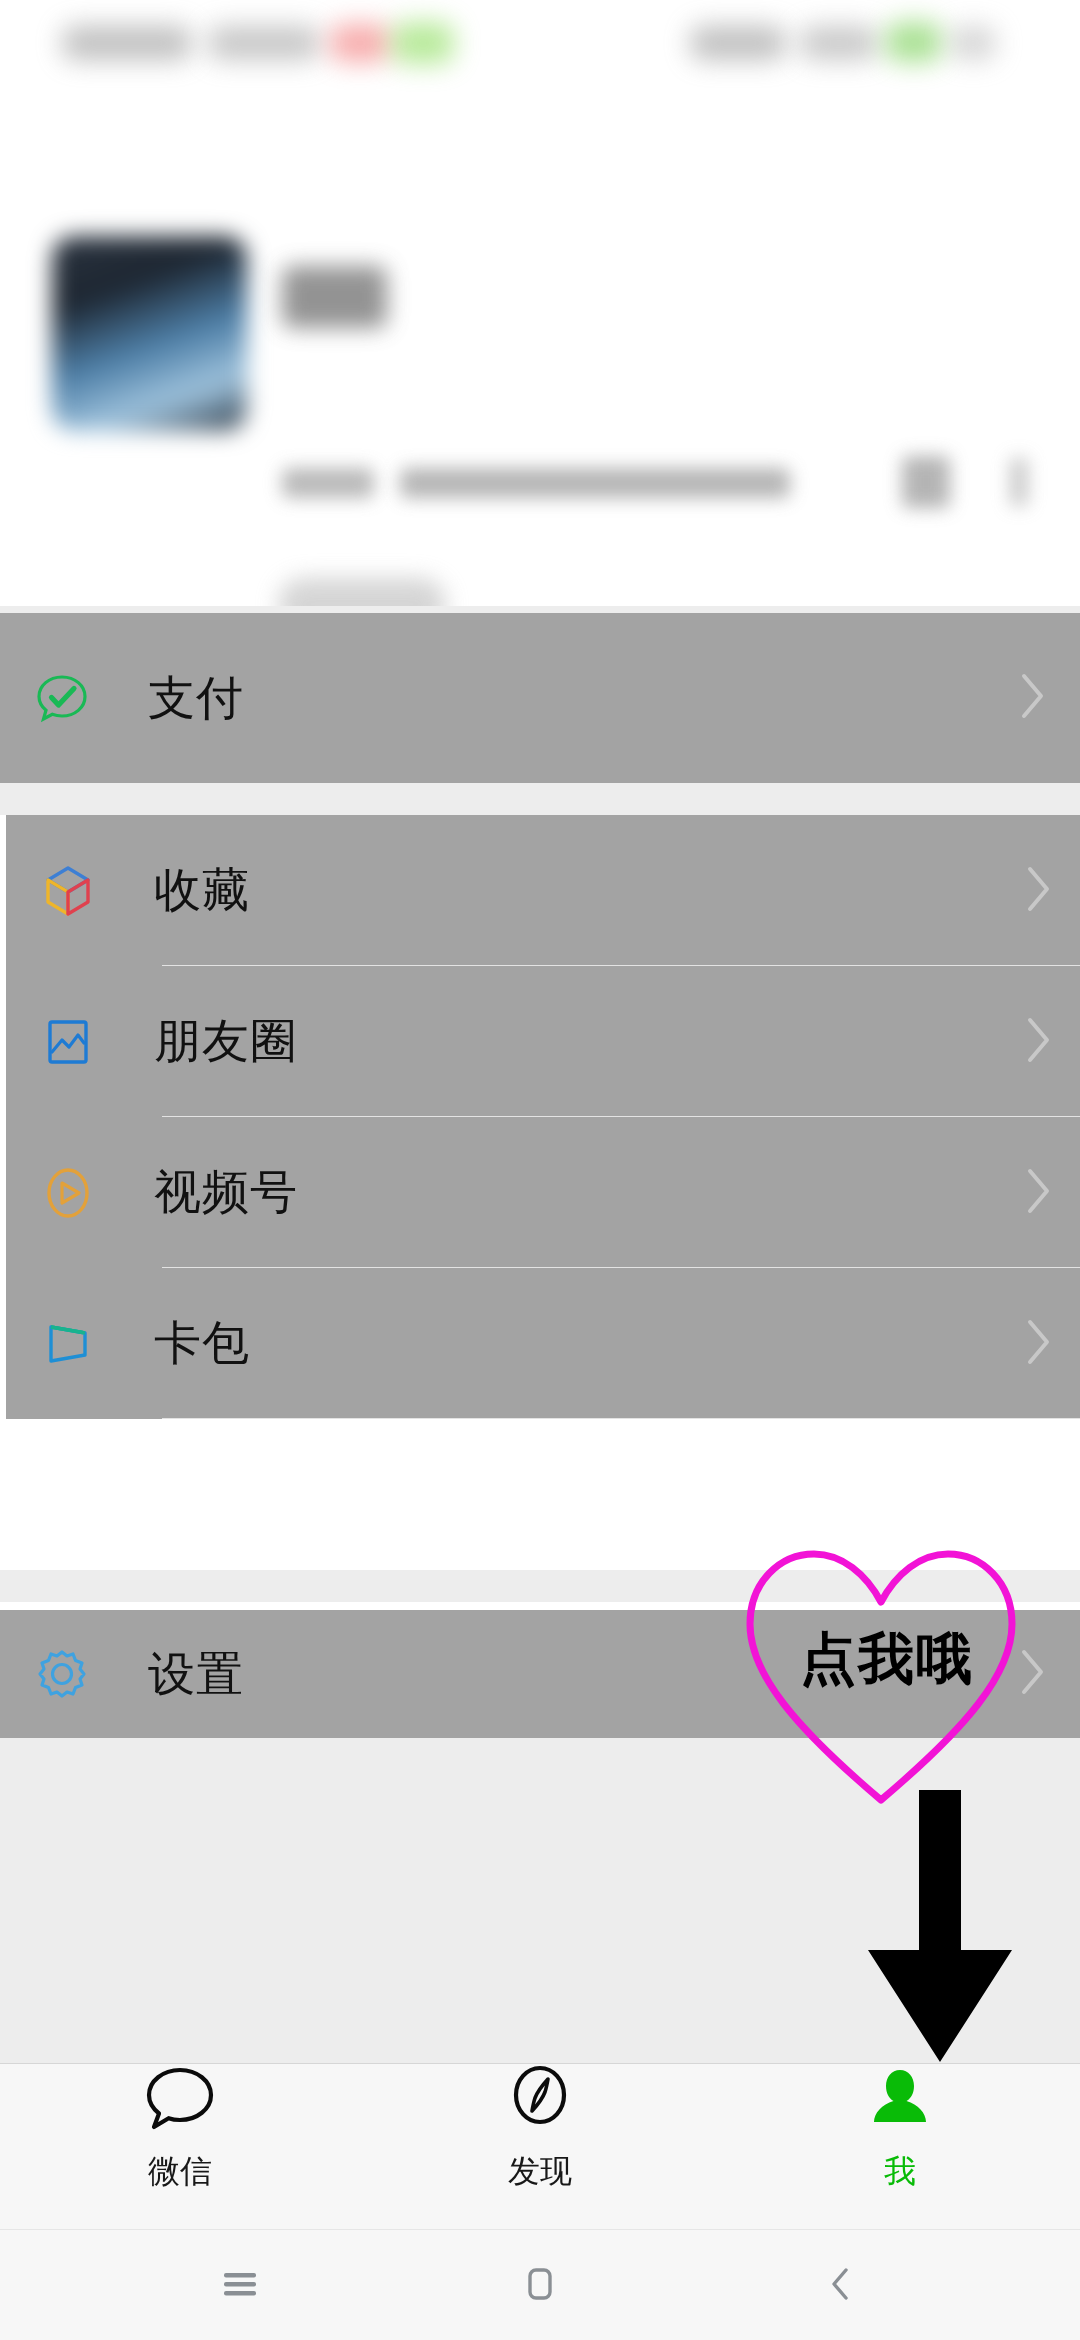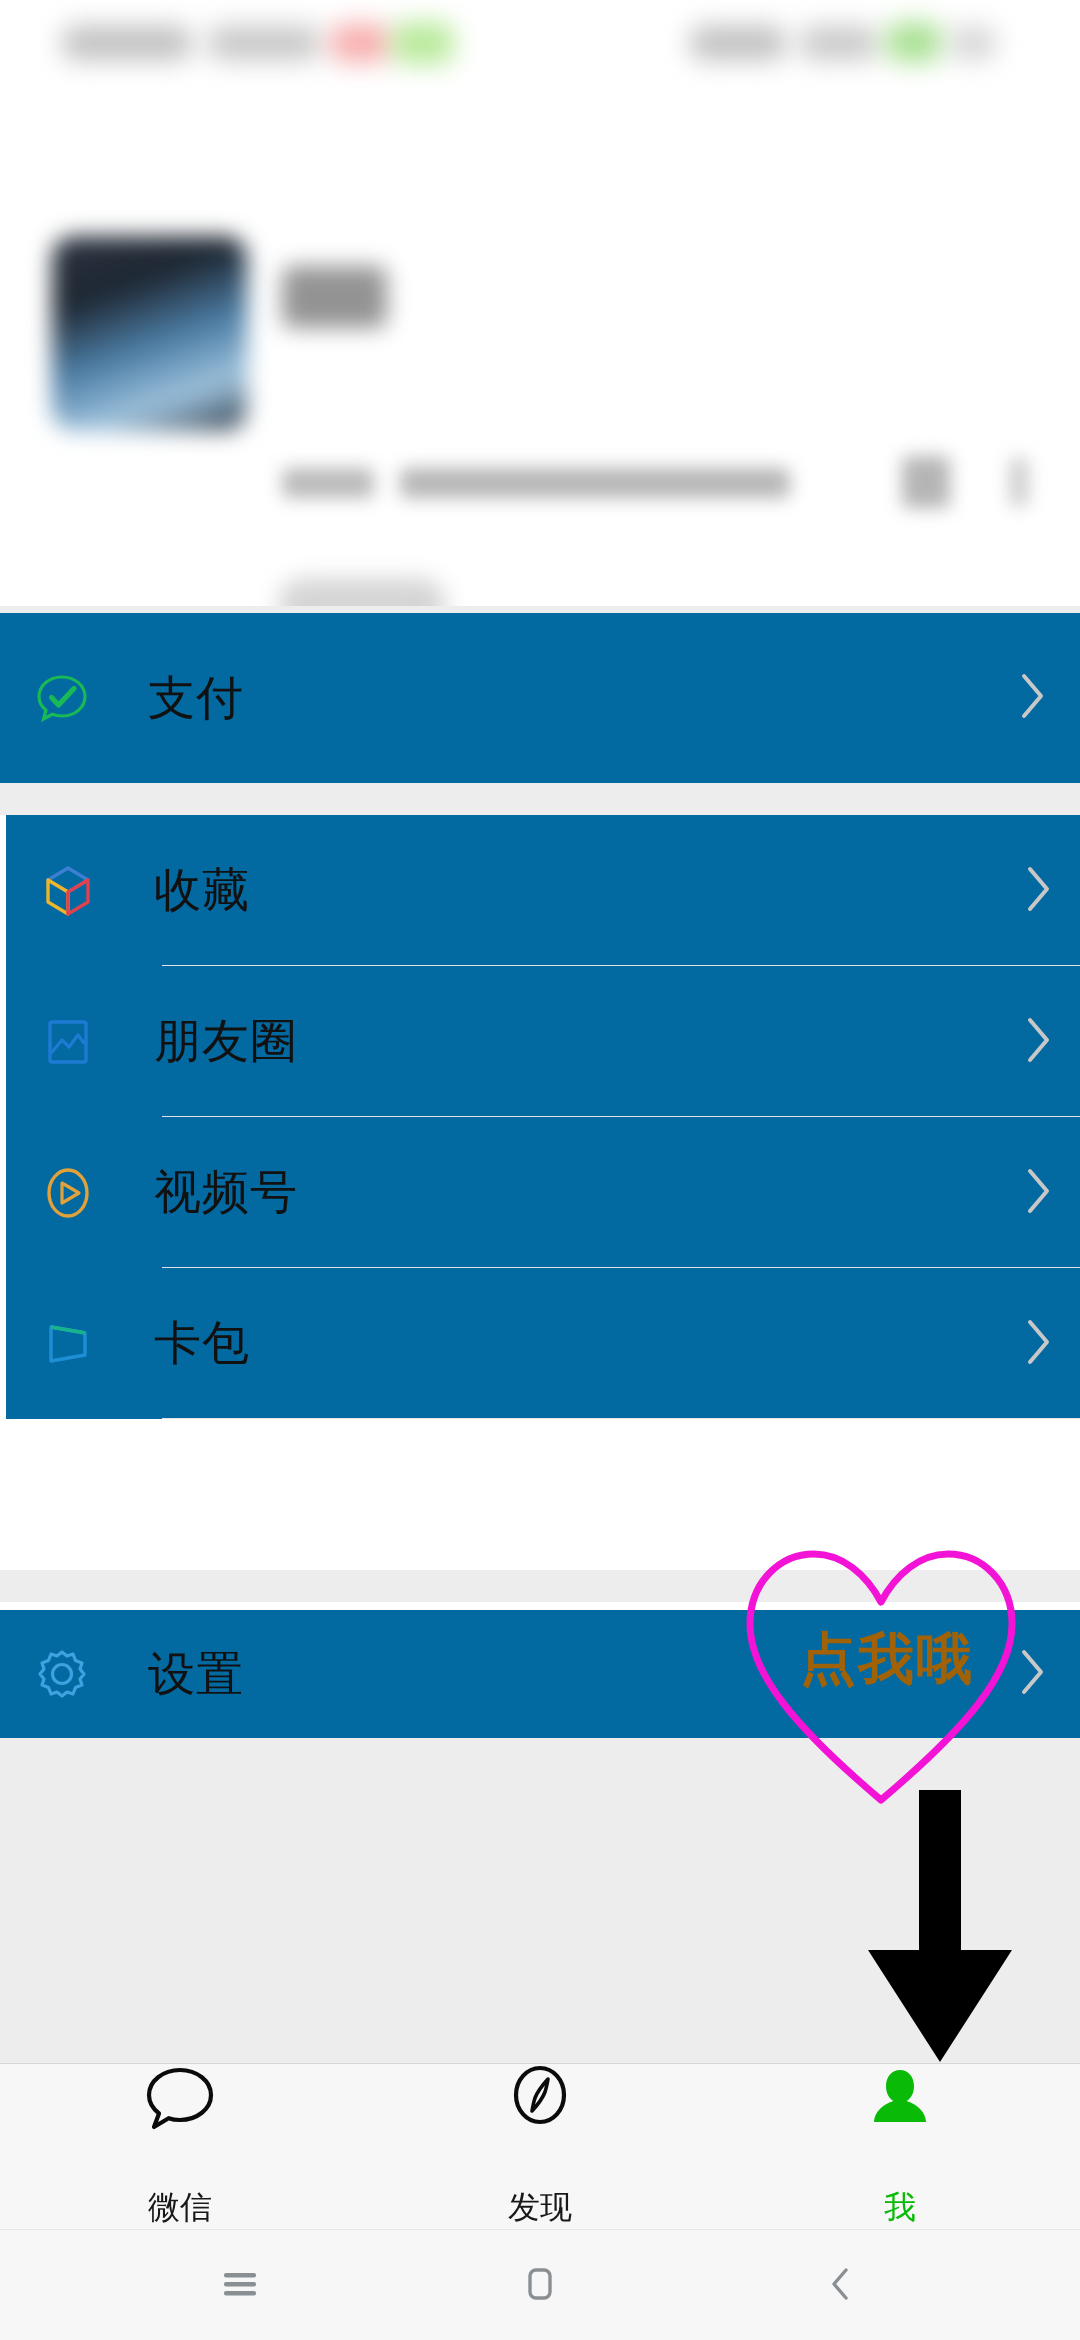--- a/index.html
+++ b/index.html
@@ -37,40 +37,40 @@
   .pf-qr{position:absolute;left:902px;top:360px;width:48px;height:52px;border-radius:6px;
     background:#9c9c9c;filter:blur(9px);opacity:.75;}
   .pf-arrow{position:absolute;left:1010px;top:362px;width:18px;height:48px;border-radius:4px;
     background:#b9b9b9;filter:blur(9px);opacity:.75;}
   .pf-pill{position:absolute;left:278px;top:482px;width:168px;height:52px;border-radius:28px;
     background:#bfbfbf;filter:blur(11px);opacity:.65;}
 
   
   .gap{position:absolute;left:0;width:1080px;background:#EDEDED;}
   .group{position:absolute;left:0;width:1080px;background:#FFFFFF;}
-  .row{position:relative;height:151px;background:#0369a1;display:flex;align-items:center;}
+  .row{position:relative;height:151px;background:#a3a3a3;display:flex;align-items:center;}
   .row .ico{width:64px;height:64px;margin-left:30px;flex:0 0 auto;display:flex;
     align-items:center;justify-content:center;}
   .row .ico svg{display:block;}
   .row .lbl{margin-left:54px;font-size:47px;color:#111111;letter-spacing:1px;
     font-family:"DejaVu Sans","Liberation Sans",sans-serif;}
   .row .chev{position:absolute;right:34px;top:50%;transform:translateY(-50%);}
   .sep{position:absolute;left:156px;right:0;bottom:0;height:1px;background:#E3E3E3;}
 
   
   .heart{position:absolute;left:736px;top:1538px;width:290px;height:270px;pointer-events:none;}
   .heart-txt{position:absolute;left:772px;top:1622px;width:230px;text-align:center;
-    font-size:56px;font-weight:bold;color:#a16207;letter-spacing:2px;
+    font-size:56px;font-weight:bold;color:#000000;letter-spacing:2px;
     font-family:"DejaVu Sans","Liberation Sans",sans-serif;}
   .bigarrow{position:absolute;left:860px;top:1790px;width:160px;height:280px;}
 
   
   .tabbar{position:absolute;left:0;top:2063px;width:1080px;height:166px;background:#F7F7F7;
     border-top:1px solid #D6D6D6;display:flex;}
-  .tab{flex:1;display:flex;flex-direction:column;align-items:center;justify-content:space-between;gap:12px;}
+  .tab{flex:1;display:flex;flex-direction:column;align-items:center;justify-content:flex-start;gap:12px;}
   .tab .tlabel{font-size:32px;color:#181818;font-family:"DejaVu Sans","Liberation Sans",sans-serif;}
   .tab.active .tlabel{color:#09BB07;}
 
   
   .navbar{position:absolute;left:0;top:2229px;width:1080px;height:111px;background:#F7F7F7;
     border-top:1px solid #E6E6E6;display:flex;align-items:center;justify-content:center;}
   .navbtn{width:300px;display:flex;align-items:center;justify-content:center;}
 </style>
 </head>
 <body>

